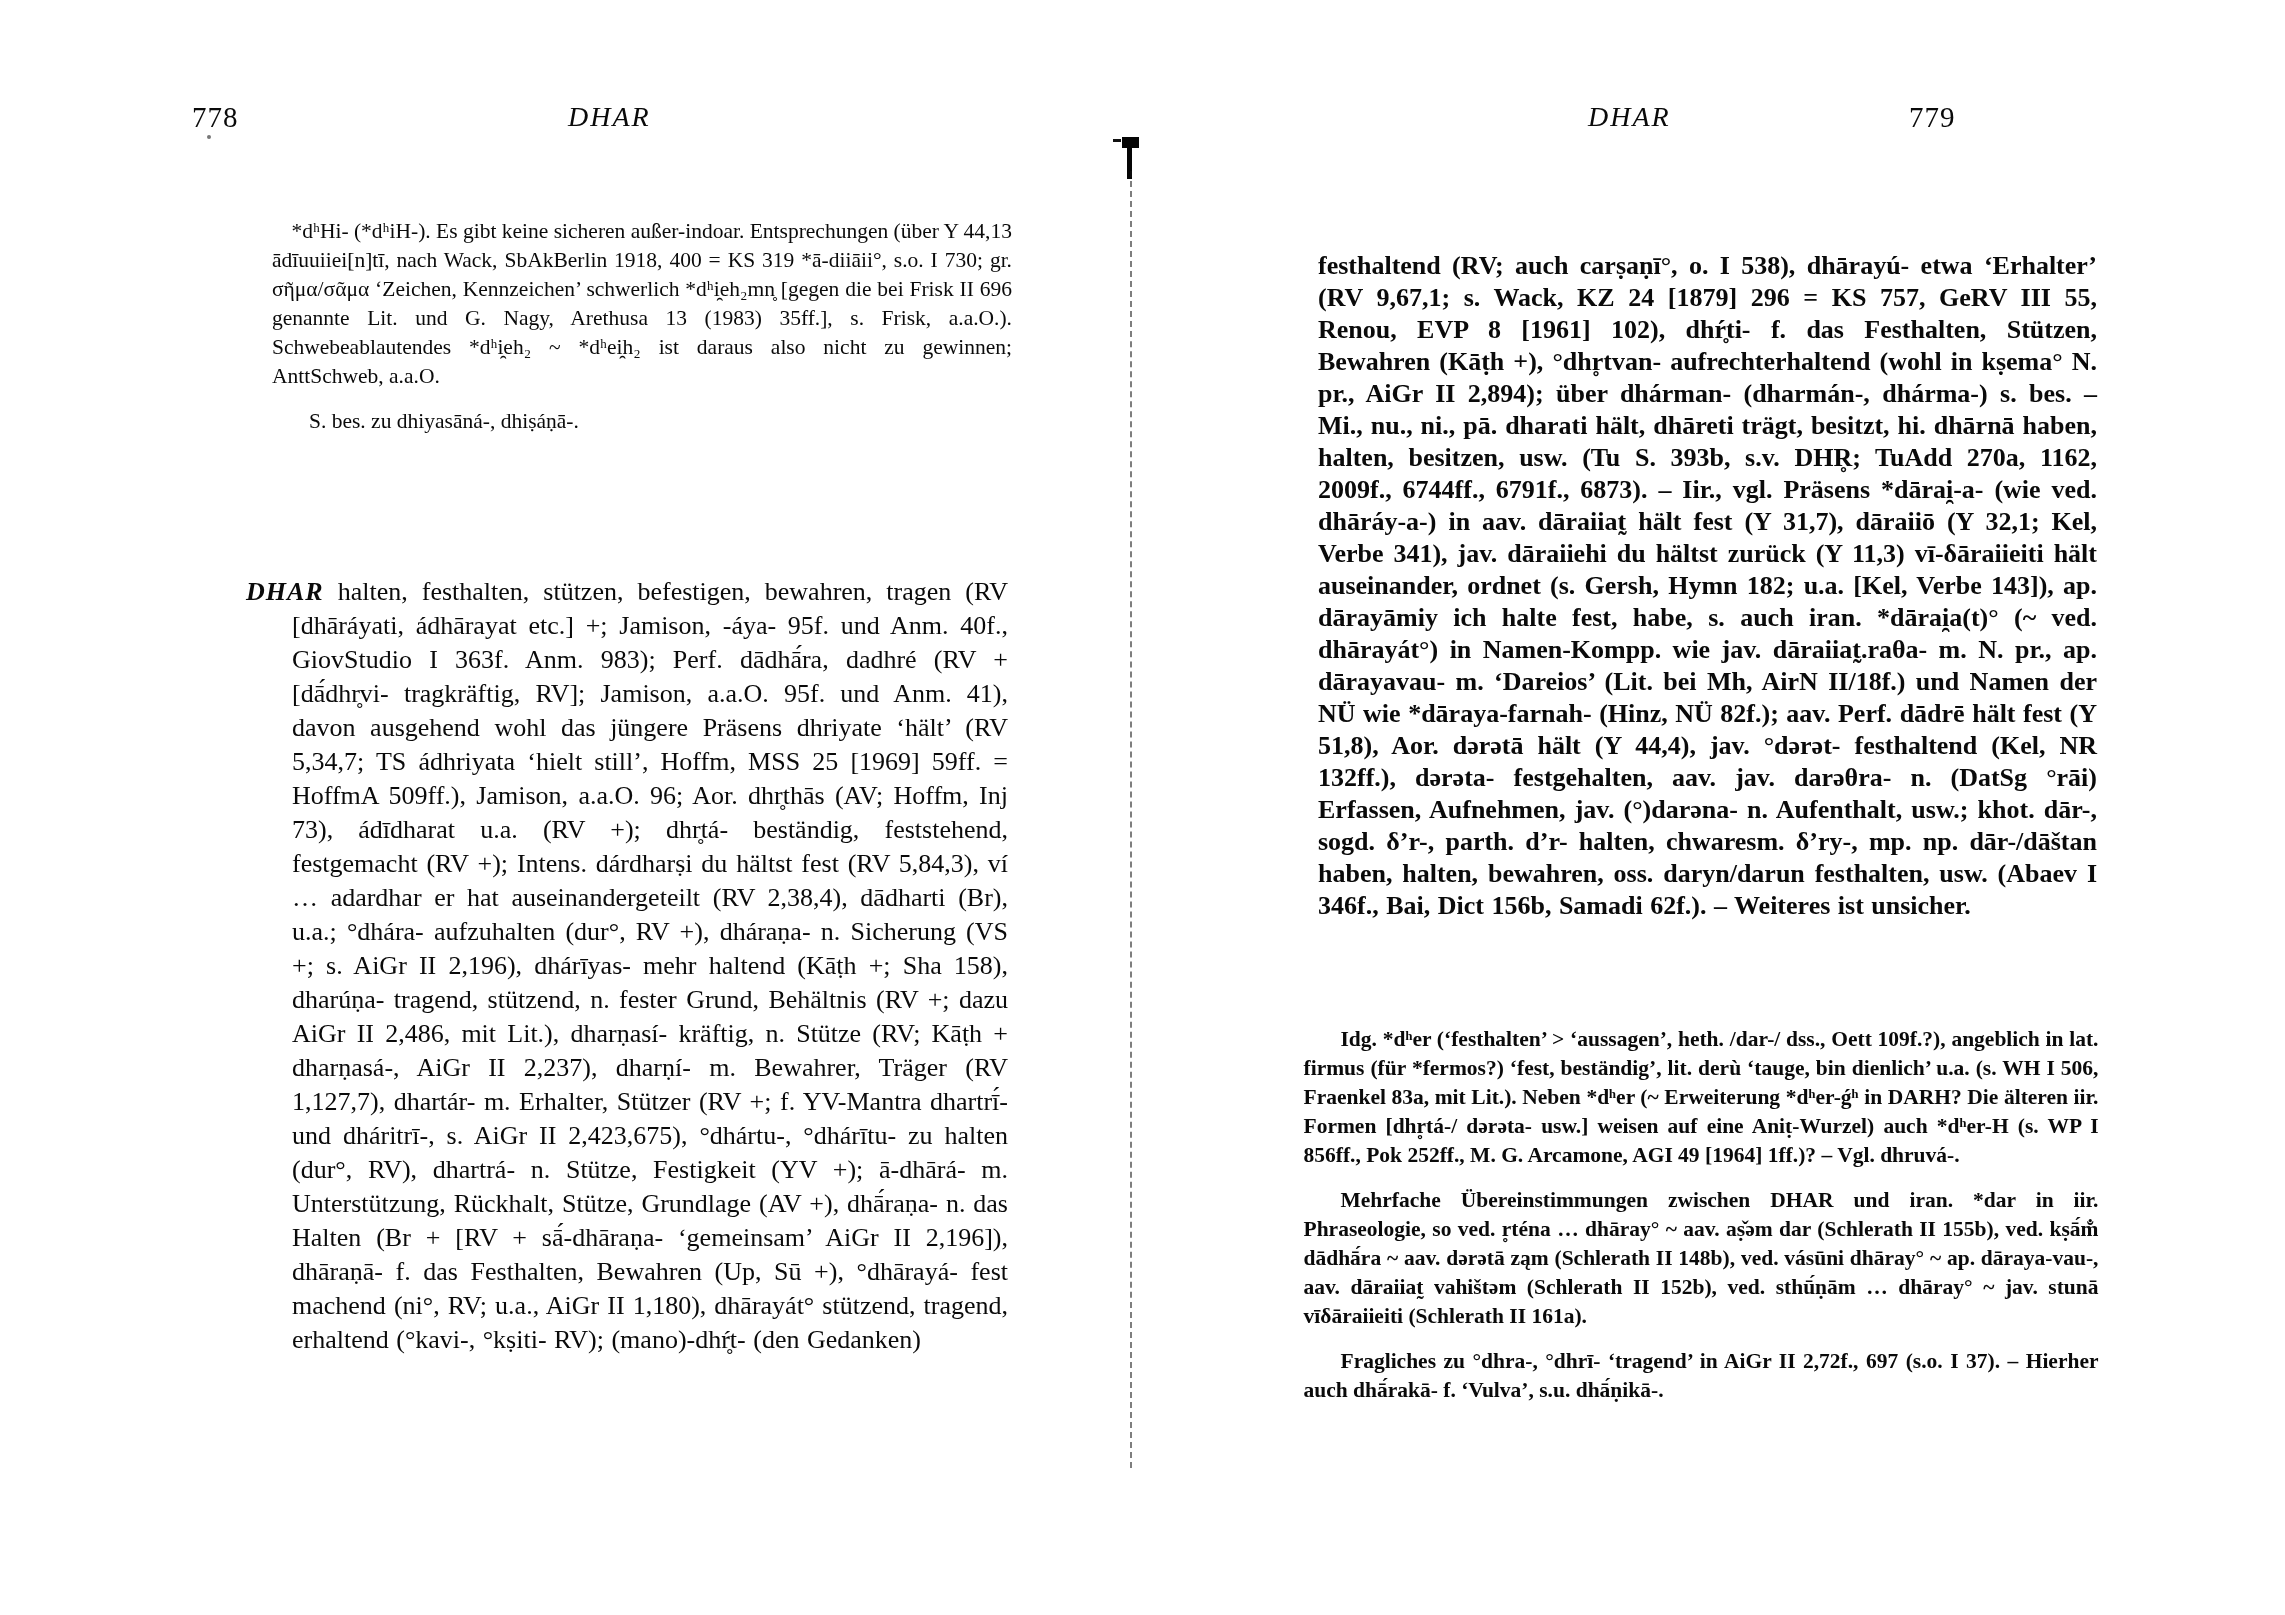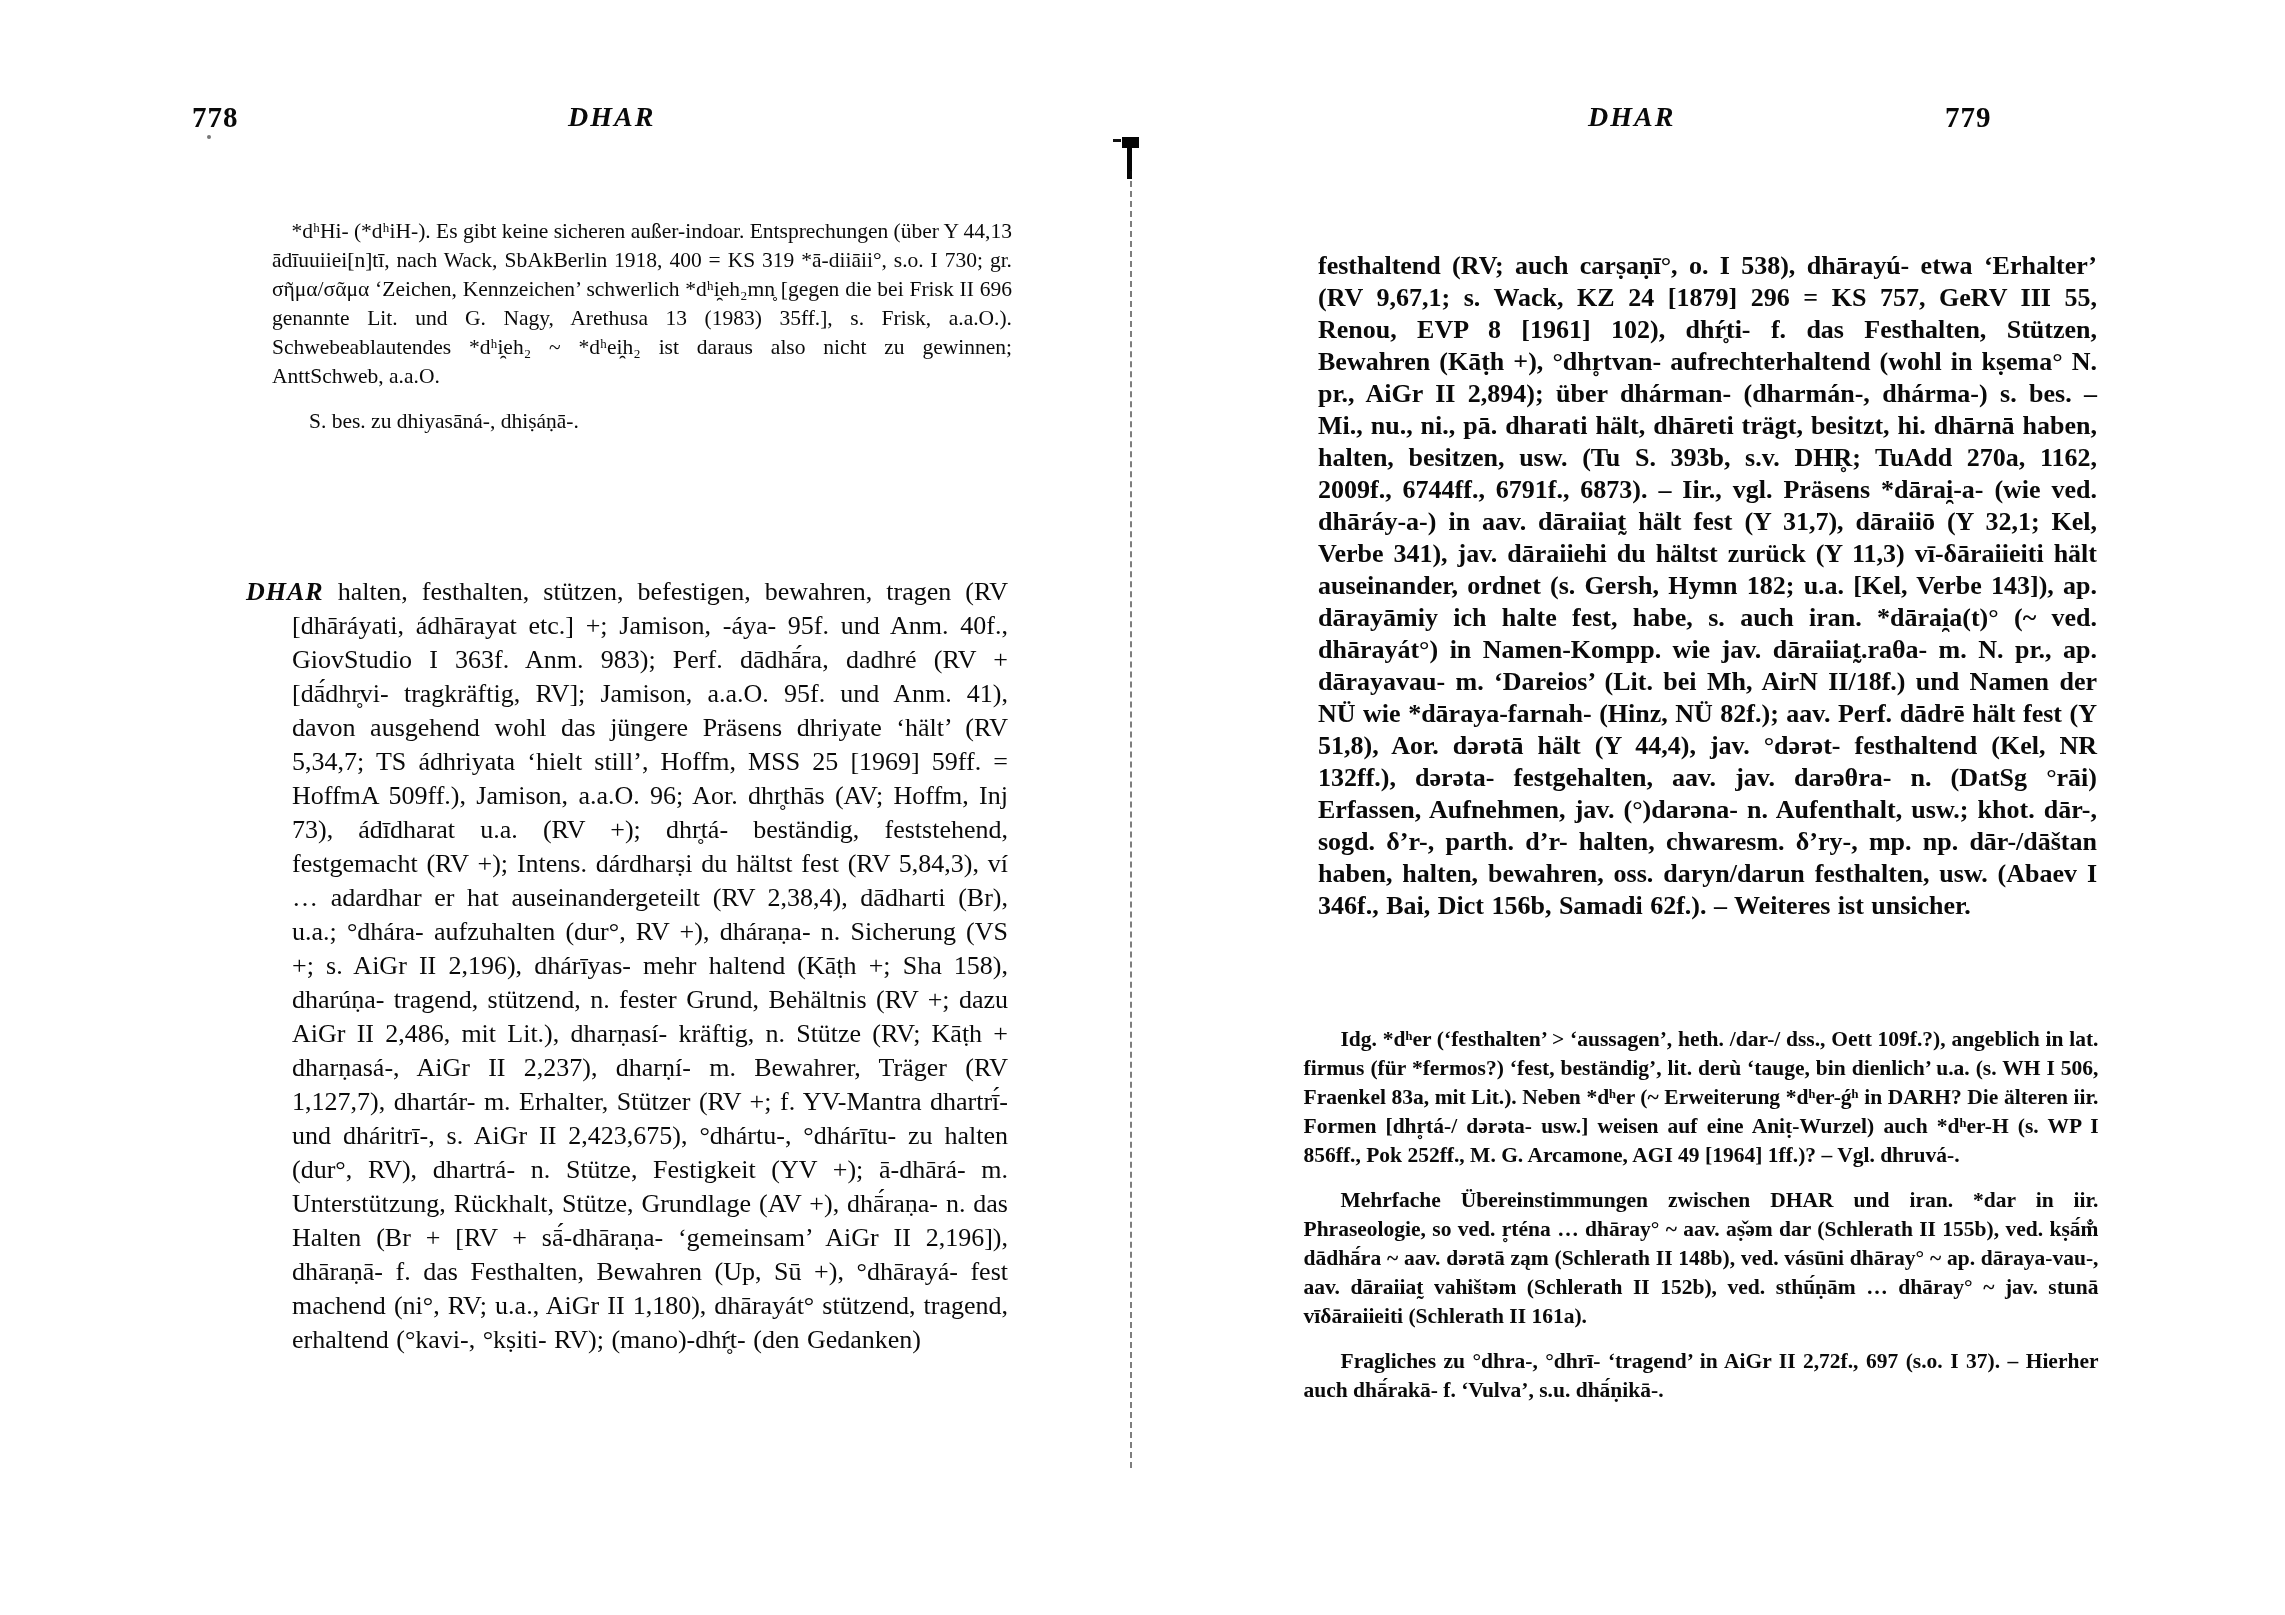--- a/index.html
+++ b/index.html
@@ -8,24 +8,24 @@
     background:#ffffff;
     font-family:"Liberation Serif","DejaVu Serif",serif;
     color:#0a0a0a;
     overflow:hidden;
     position:relative;
   }
   .spread{position:absolute;inset:0;}
   .page{position:absolute;top:0;height:1615px;}
   .page-left{left:190px;width:844px;}
   .page-right{left:1268px;width:863px;}
-  .page-header{position:absolute;top:101px;left:0;right:0;height:41px;font-weight:bold;}
+  .page-header{position:absolute;top:101px;left:0;right:0;height:41px;}
   .page-num{position:absolute;font-size:29px;letter-spacing:1px;}
   .page-num-left{left:2px;}
-  .page-num-right{left:677px;}
+  .page-num-right{left:641px;}
   .running-head{position:absolute;font-style:italic;font-size:28px;letter-spacing:2px;}
   .running-head-left{left:378px;}
   .running-head-right{left:320px;}
 
   p{margin:16px;}
   .petit{
     font-size:21.5px;line-height:29px;text-align:justify;
   }
   .petit-block-left{position:absolute;top:201px;left:66px;width:772px;}
   .petit-block-right{position:absolute;top:1009px;left:19.5px;width:827px;font-weight:bold;}

